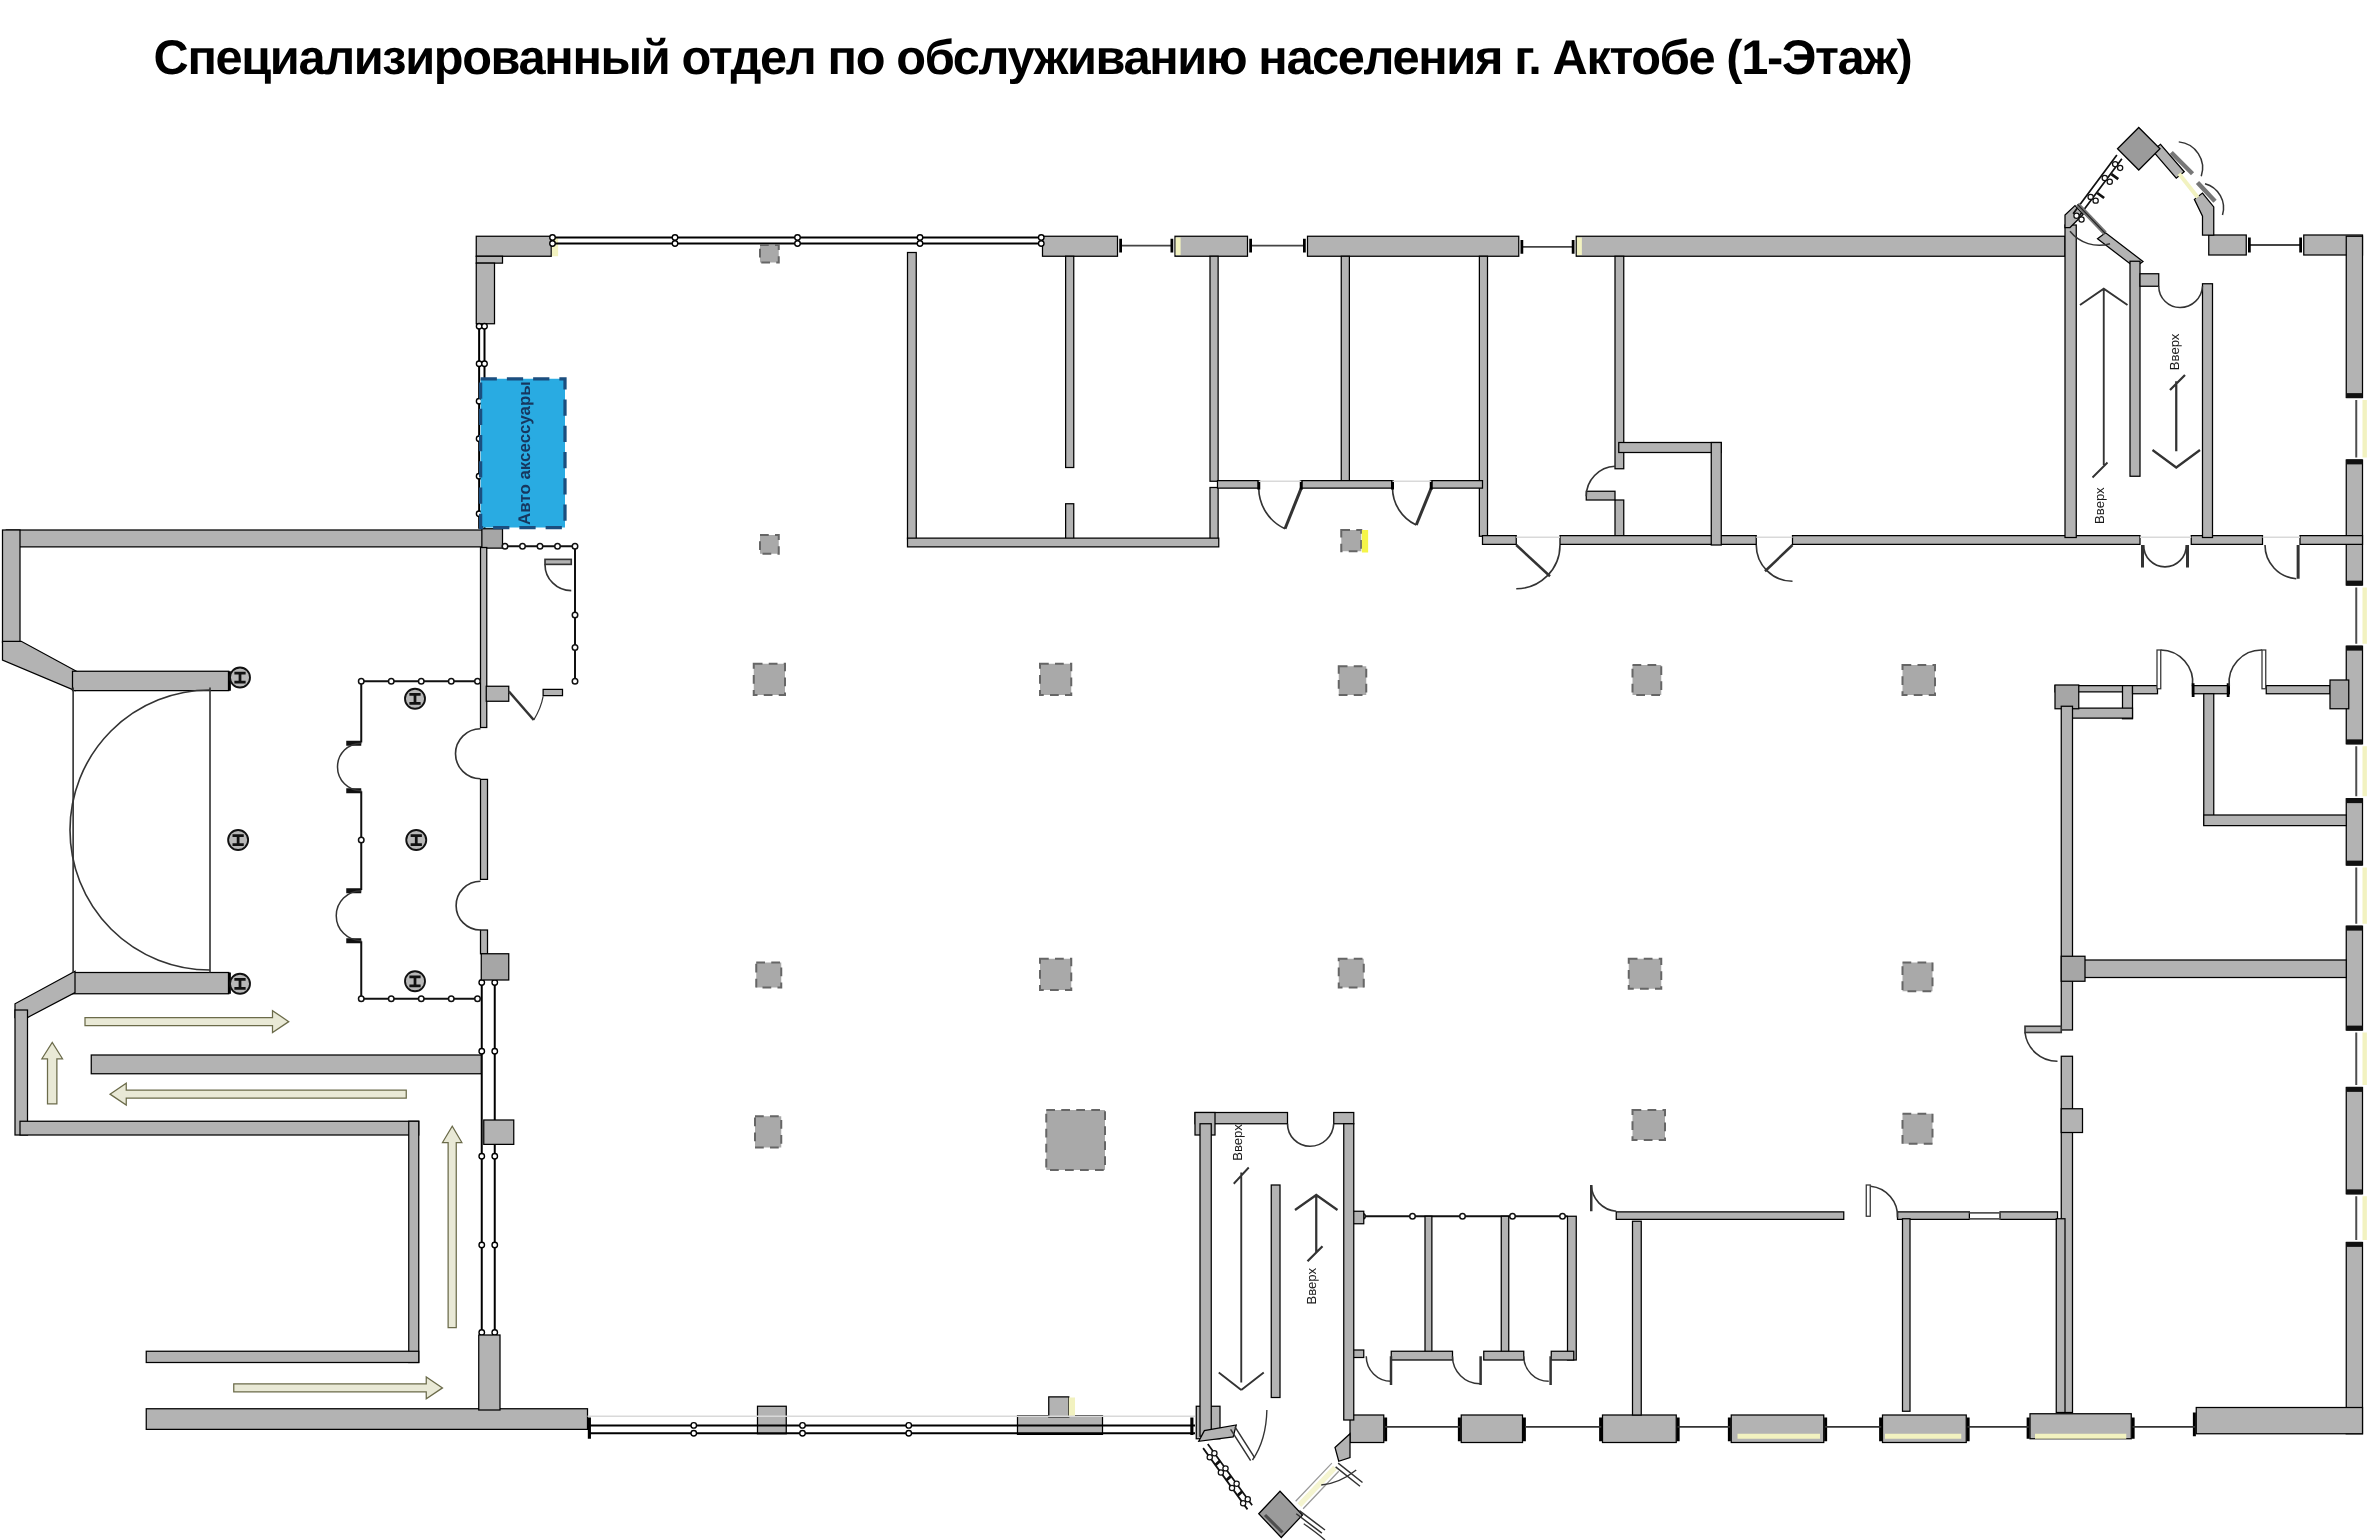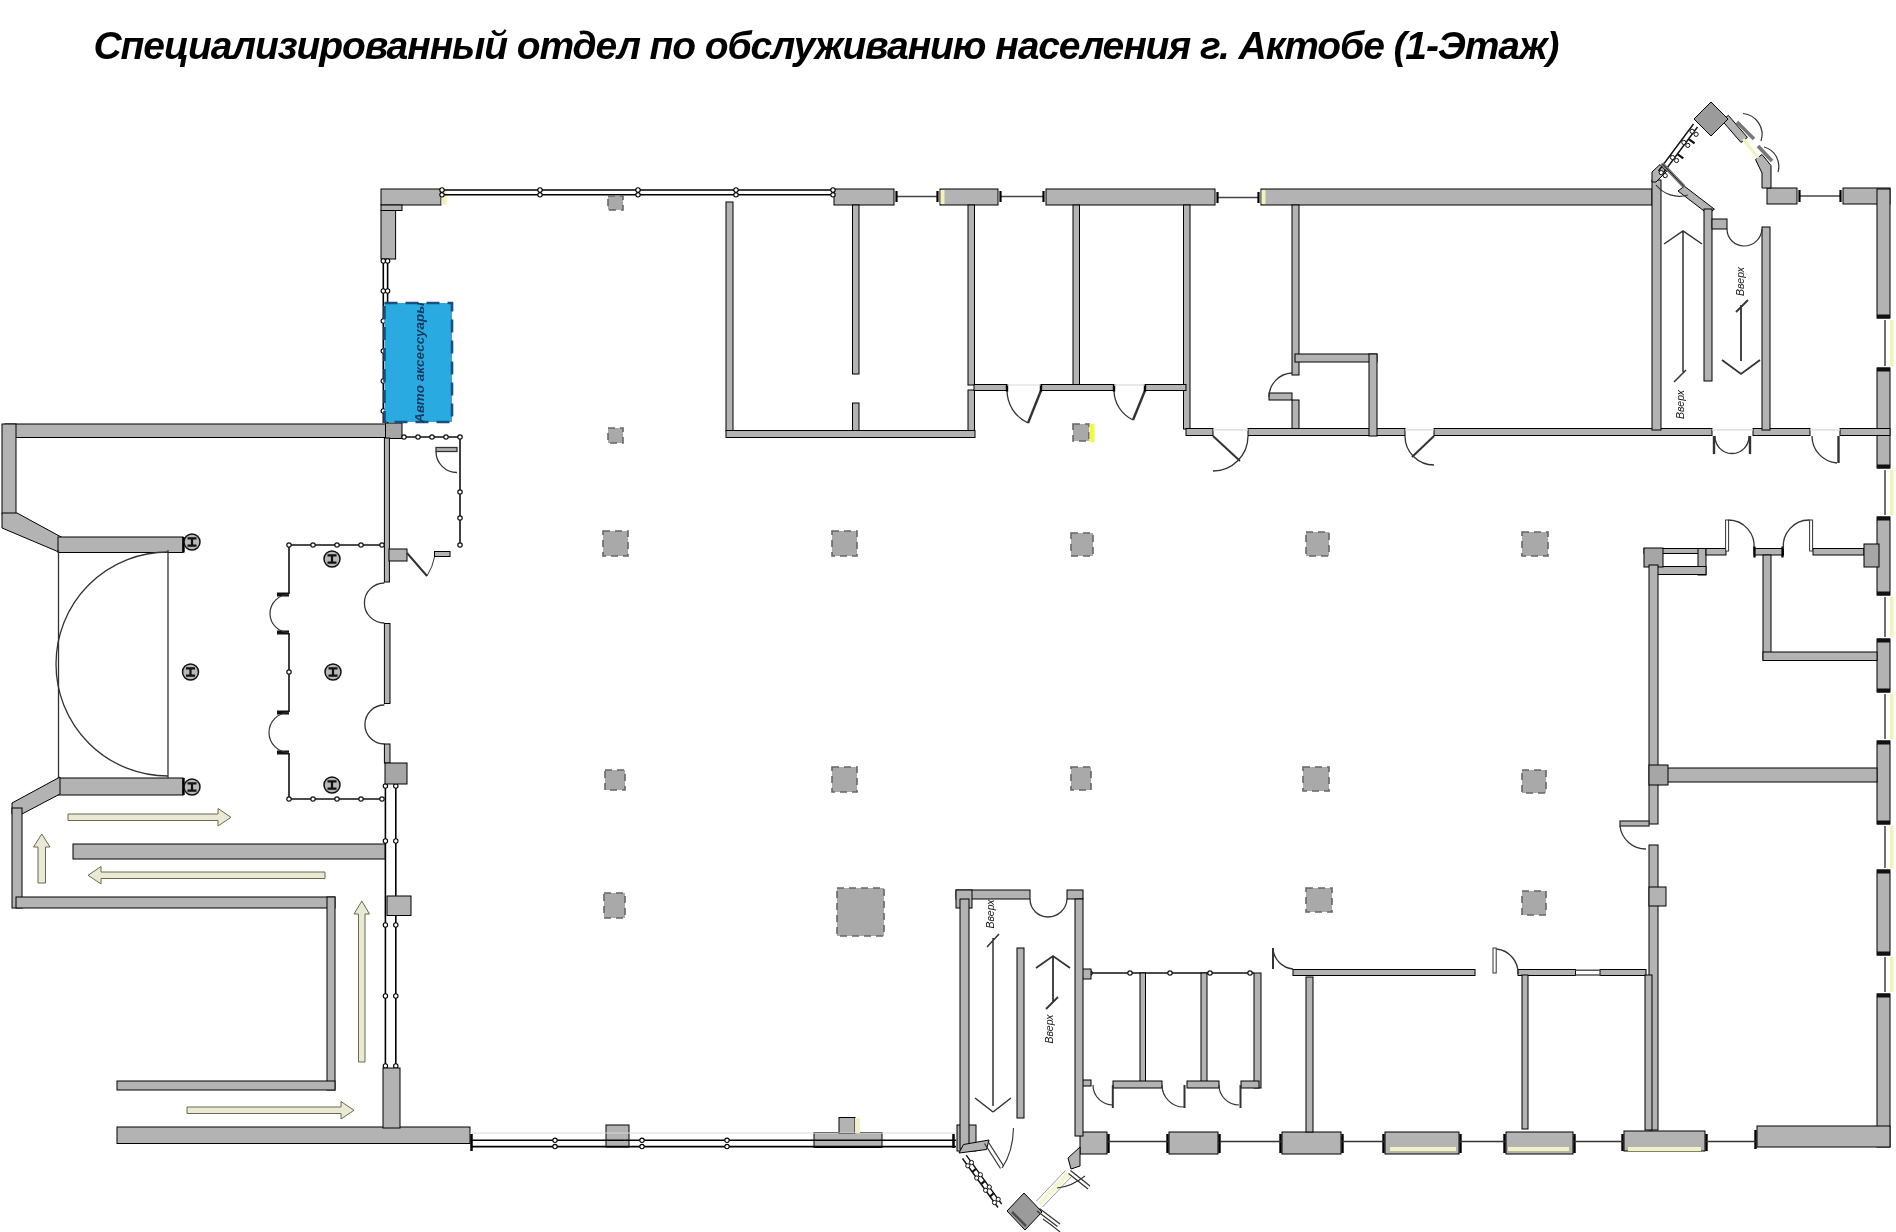--- a/index.html
+++ b/index.html
@@ -1,16 +1,16 @@
 <!DOCTYPE html>
 <html><head>
 <meta charset="utf-8">
 <style>
   html,body{margin:0;padding:0;background:#fff;}
-  #page{position:relative;width:1896px;height:1232px;background:#bef264;overflow:hidden;font-family:"Liberation Sans",sans-serif;font-style:italic;}
+  #page{position:relative;width:1896px;height:1232px;background:#bef264;overflow:hidden;font-family:"Liberation Sans",sans-serif;}
   svg{position:absolute;left:0;top:0;}
   text{font-family:"Liberation Sans",sans-serif;}
 </style>
 </head>
 <body>
 <div id="page">
 <svg width="1896" height="1232" viewBox="0 0 1896 1232">
 <defs>
 <g id="ibeam">
   <circle cx="0" cy="0" r="8" fill="#b8b8b8" stroke="#111" stroke-width="1.5"></circle>

